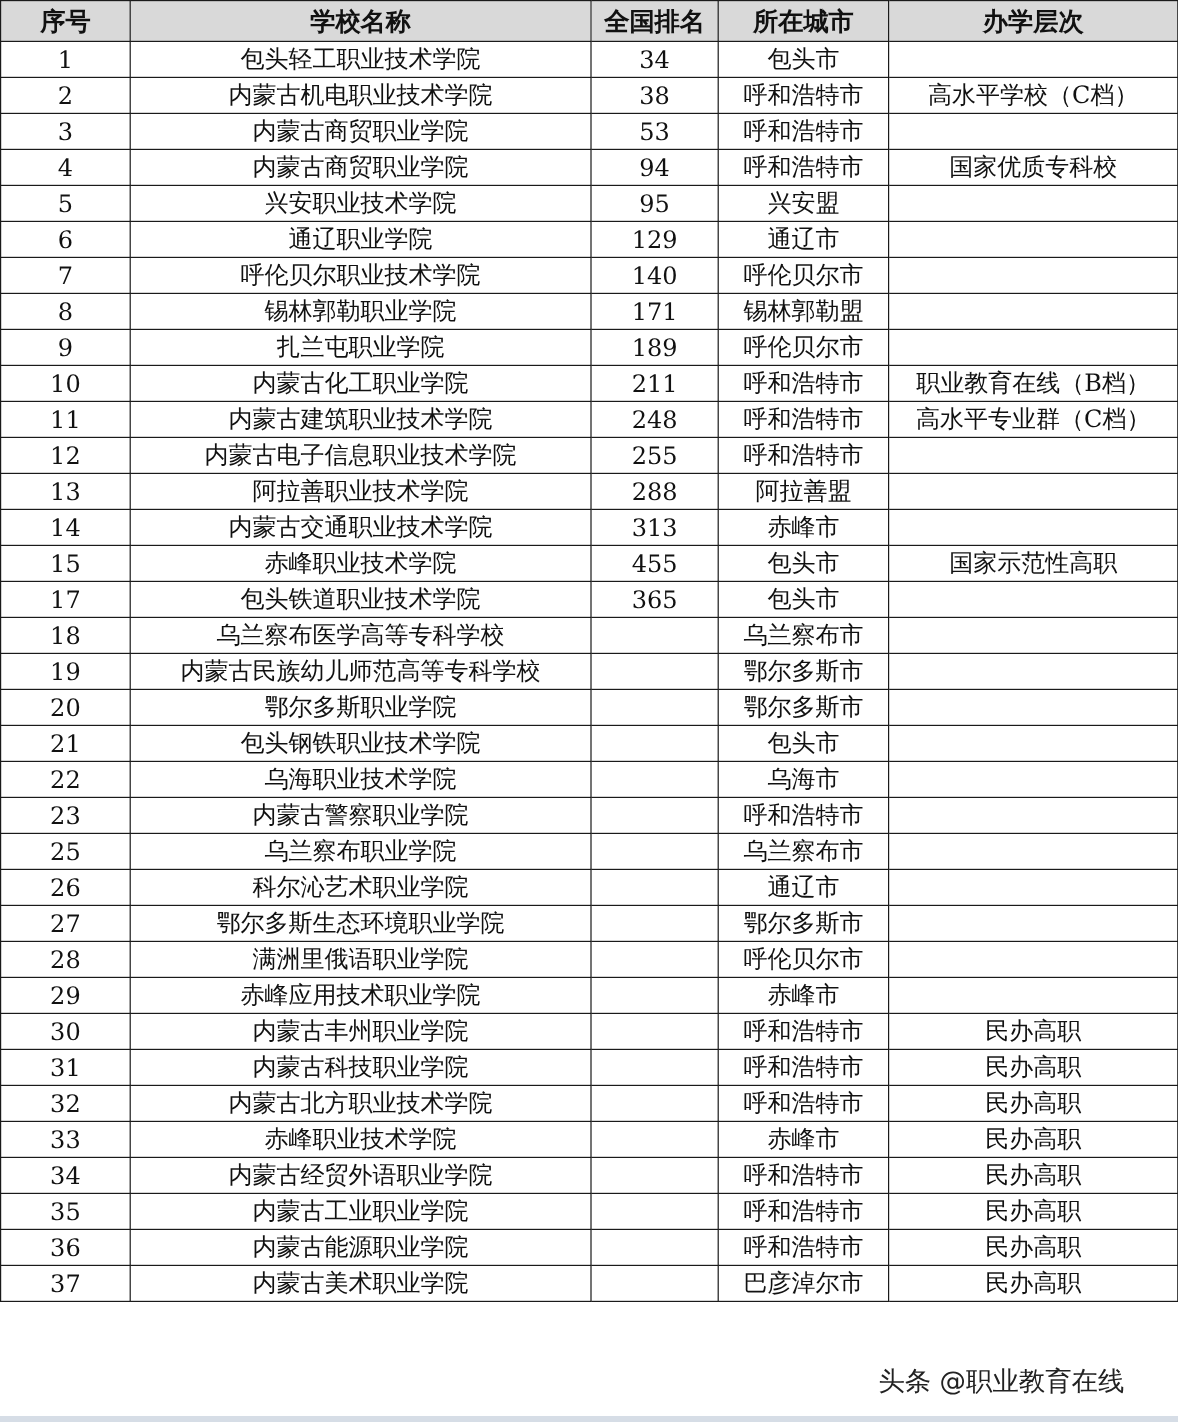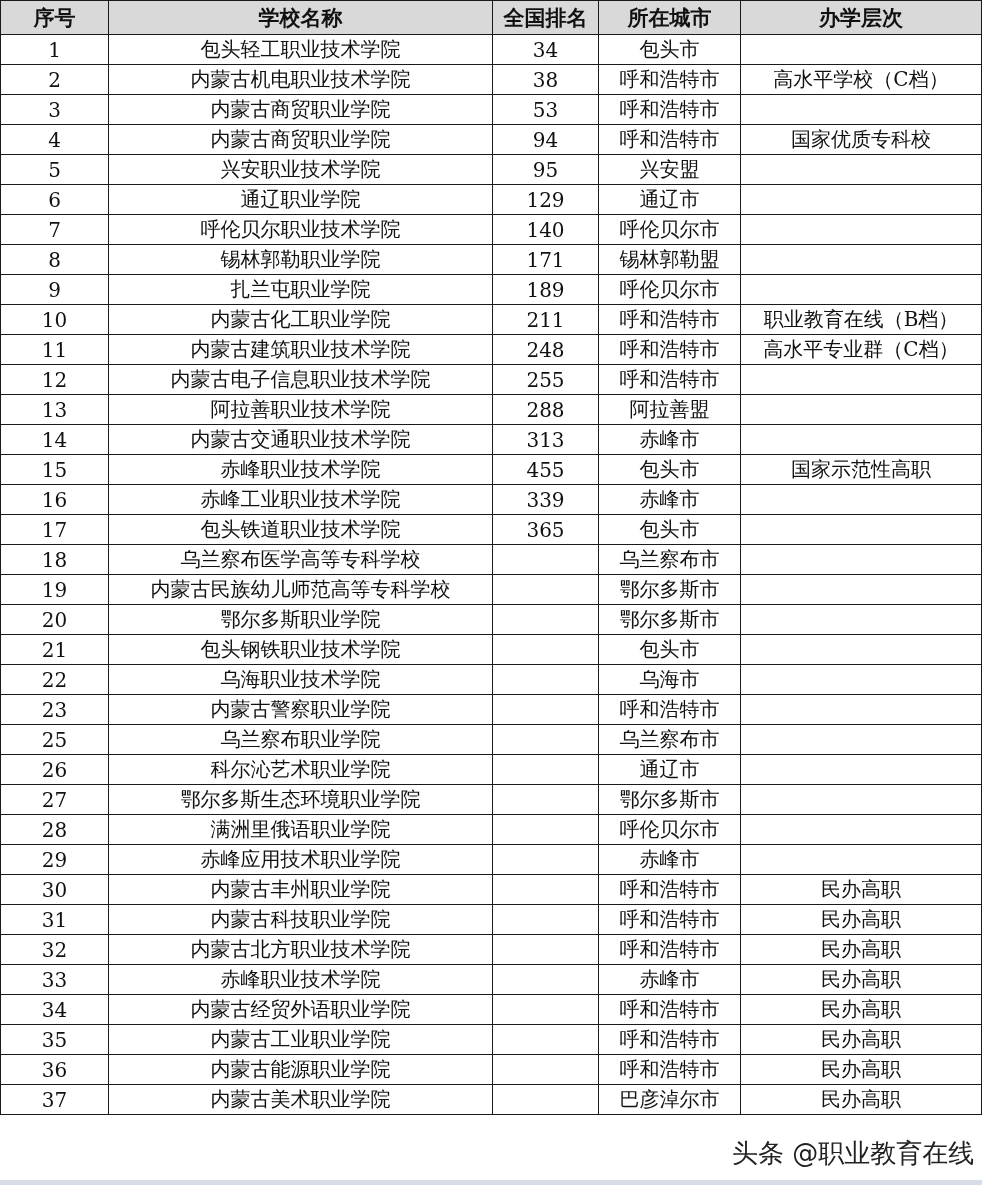--- a/index.html
+++ b/index.html
@@ -5,21 +5,21 @@
     html, body { margin: 0; padding: 0; background: #ffffff; }
     body { width: 982px; height: 1185px; position: relative; overflow: hidden;
            font-family: "DejaVu Serif", "Liberation Serif", serif; color: #111; }
     table { border-collapse: collapse; position: absolute; left: 0; top: 0; width: 981px; table-layout: fixed; }
     th, td { border: 1px solid #1a1a1a; text-align: center; padding: 0; white-space: nowrap; overflow: hidden; }
     th { background: #d9d9d9; height: 33px; font-size: 21px; font-weight: bold; margin-left: 40px; }
     td { height: 29px; font-size: 20px; }
     col.c1 { width: 108px; } col.c2 { width: 384px; } col.c3 { width: 106px; }
     col.c4 { width: 142px; } col.c5 { width: 241px; }
     .watermark { position: absolute; left: 732px; top: 1136px; font-family: "DejaVu Sans", sans-serif;
-                 font-size: 26px; color: #222; text-shadow: 1px 1px 0 #fff, -1px -1px 0 #fff, 1px -1px 0 #fff, -1px 1px 0 #fff; }
+                 font-size: 22px; color: #222; text-shadow: 1px 1px 0 #fff, -1px -1px 0 #fff, 1px -1px 0 #fff, -1px 1px 0 #fff; }
     .bottom-strip { position: absolute; left: 0; top: 1180px; width: 982px; height: 5px; background: #d6dde6; }
   </style>
 </head>
 <body>
 
 <table>
   <colgroup>
     <col class="c1">
       <col class="c2">
       <col class="c3">
@@ -135,27 +135,20 @@
         <td></td>
       </tr>
       <tr>
         <td>15</td>
         <td>赤峰职业技术学院</td>
         <td>455</td>
         <td>包头市</td>
         <td>国家示范性高职</td>
       </tr>
       <tr>
-        <td>16</td>
-        <td>赤峰工业职业技术学院</td>
-        <td>339</td>
-        <td>赤峰市</td>
-        <td></td>
-      </tr>
-      <tr>
         <td>17</td>
         <td>包头铁道职业技术学院</td>
         <td>365</td>
         <td>包头市</td>
         <td></td>
       </tr>
       <tr>
         <td>18</td>
         <td>乌兰察布医学高等专科学校</td>
         <td></td>

